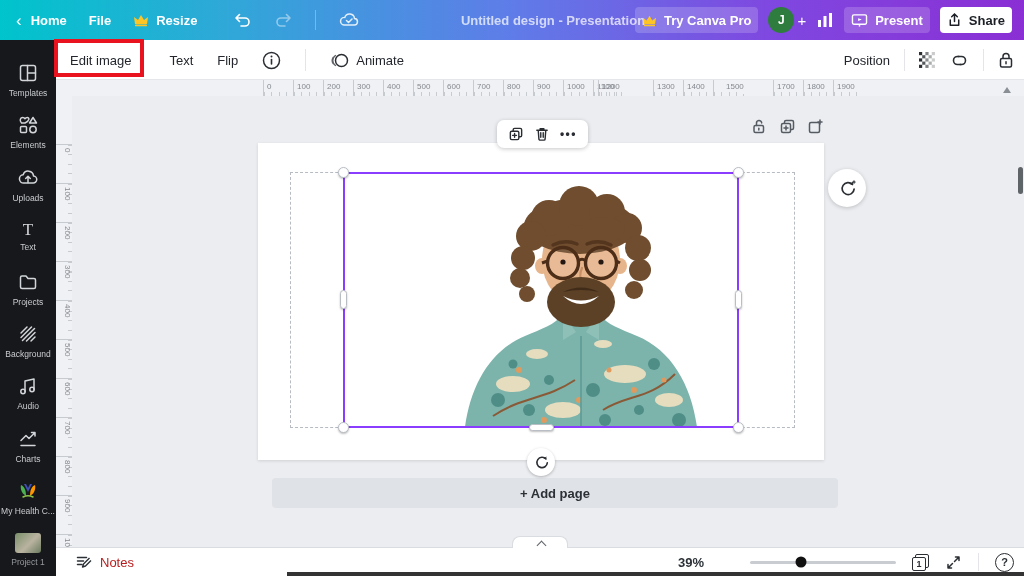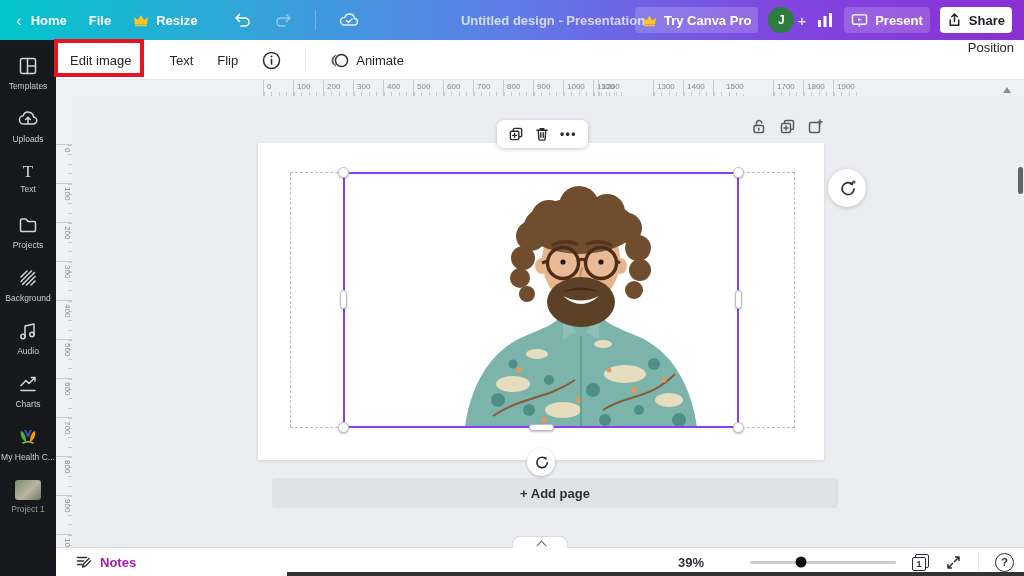--- a/index.html
+++ b/index.html
@@ -23,29 +23,29 @@
   .avatar-wrap{display:flex;align-items:center;gap:3px;}
   .avatar{width:26px;height:26px;border-radius:50%;background:var(--avatar-green,#2e7d3e);
     color:#fff;font-size:12px;font-weight:700;display:flex;align-items:center;justify-content:center;}
   .plus-gl{color:#fff;font-size:15px;font-weight:400;}
   .dim{opacity:.45;}
 
   
   .toolbar{position:absolute;left:56px;top:40px;width:968px;height:40px;background:#fff;
     border-bottom:1px solid #e4e6e9;display:flex;align-items:center;z-index:20;}
   .tl-left{position:absolute;left:14px;top:0;height:40px;display:flex;align-items:center;gap:24px;}
-  .tl-right{position:absolute;right:10px;top:0;height:40px;display:flex;align-items:center;gap:14px;flex-direction:column;}
+  .tl-right{position:absolute;right:10px;top:0;height:40px;display:flex;align-items:center;gap:14px;}
   .tl-item{font-size:13px;font-weight:500;color:#23272d;display:flex;align-items:center;gap:7px;cursor:default;}
   .tl-div{width:1px;height:22px;background:#e3e5e8;}
   .redbox{position:absolute;left:54px;top:39px;width:90px;height:38px;
     border:4px solid var(--annotation-red,#e8131f);z-index:60;pointer-events:none;}
 
   
   .sidebar{position:absolute;left:0;top:40px;width:56px;height:536px;background:#17181b;
-    display:flex;flex-direction:column;z-index:25;padding-top:6px;}
+    display:flex;flex-direction:column;z-index:25;padding-top:14px;}
   .side-item{height:53px;display:flex;flex-direction:column;align-items:center;justify-content:center;gap:4px;cursor:default;}
   .side-lb{font-size:8.5px;color:#c9ccd0;max-width:54px;white-space:nowrap;overflow:hidden;text-overflow:ellipsis;}
   .side-ic{width:22px;height:22px;stroke:#d2d5d9;fill:none;stroke-width:1.5;stroke-linecap:round;stroke-linejoin:round;}
   .thumb{width:26px;height:20px;border-radius:3px;background:linear-gradient(135deg,#7a8f6a,#b9b3a0 55%,#6b7b5e);}
   .tserif{font-family:"Liberation Serif",serif;font-size:17px;color:#d2d5d9;line-height:1;}
 
   
   .canvas{position:absolute;left:56px;top:80px;width:968px;height:467px;background:#ebedf0;overflow:hidden;}
   .hruler{position:absolute;left:56px;top:80px;width:968px;height:16px;background:#f0f1f4;z-index:5;overflow:hidden;}
   .vruler{position:absolute;left:56px;top:96px;width:16px;height:451px;background:#f0f1f4;z-index:5;overflow:hidden;}
@@ -86,21 +86,21 @@
     box-shadow:0 1px 4px rgba(0,0,0,.2);display:flex;align-items:center;justify-content:center;z-index:12;}
   .addpage{position:absolute;left:272px;top:478px;width:566px;height:30px;background:#dfe2e6;border-radius:4px;
     display:flex;align-items:center;justify-content:center;font-size:13px;font-weight:700;color:#2c3137;z-index:6;}
 
   
   .collapse-tab{position:absolute;left:512px;top:536px;width:56px;height:12px;background:#fff;
     border:1px solid #d9dce0;border-bottom:none;border-radius:8px 8px 0 0;z-index:21;}
   .chev{position:absolute;left:25px;top:5px;width:7px;height:7px;border-top:1.6px solid #5f6368;border-right:1.6px solid #5f6368;transform:rotate(-45deg);}
   .bottombar{position:absolute;left:56px;top:547px;width:968px;height:29px;background:#fff;
     border-top:1px solid #d9dce0;z-index:20;display:flex;align-items:center;}
-  .bb-left{position:absolute;left:19px;display:flex;align-items:center;gap:8px;font-size:13px;font-weight:700;color:#a21caf;}
+  .bb-left{position:absolute;left:19px;display:flex;align-items:center;gap:8px;font-size:13px;font-weight:400;color:#b91c1c;}
   .bb-right{position:absolute;right:10px;display:flex;align-items:center;gap:16px;}
   .zoomtxt{font-size:13px;font-weight:700;color:#2c3137;margin-right:30px;}
   .slider{position:relative;width:146px;height:3px;border-radius:2px;background:#c9cdd2;}
   .slider-thumb{position:absolute;left:35%;top:50%;transform:translate(-50%,-50%);width:11px;height:11px;border-radius:50%;background:#111;}
   .bb-ic{width:17px;height:17px;stroke:#2a2e33;fill:none;stroke-width:1.5;stroke-linecap:round;stroke-linejoin:round;}
   .bb-div{width:1px;height:18px;background:#e3e5e8;}
   .help{width:19px;height:19px;border-radius:50%;border:1.6px solid #2a2e33;color:#2a2e33;
     font-size:11px;font-weight:700;display:flex;align-items:center;justify-content:center;}
   .pagenum{position:relative;width:17px;height:17px;}
   .pagenum .back{position:absolute;left:3px;top:0;width:14px;height:14px;border:1.5px solid #2a2e33;border-radius:2px;}
@@ -230,20 +230,29 @@
 
 <div class="redbox"></div>
 
 <div class="sidebar">
   <div class="side-item">
     <svg class="side-ic" viewBox="0 0 22 22">
       <rect x="3.5" y="3.5" width="15" height="15" rx="2"></rect>
         <path d="M10.5 3.5 V18.5 M10.5 11 H18.5"></path>
     </svg>
     <span class="side-lb">Templates</span>
+  </div>
+  <div class="side-item">
+    <svg class="side-ic" viewBox="0 0 22 22">
+      <path d="M5.5 9 C3 6.5 4.5 3.5 6.8 3.5 C7.8 3.5 8.5 4 9 4.7 C9.5 4 10.2 3.5 11.2 3.5 C13.5 3.5 14 6.5 9 9 Z" transform="translate(-1,0)"></path>
+      <path d="M16 3.5 L19.5 9 H12.5 Z"></path>
+      <rect x="3.5" y="12.5" width="6" height="6" rx="1"></rect>
+      <circle cx="16" cy="15.5" r="3.2"></circle>
+    </svg>
+    <span class="side-lb">Elements</span>
   </div>
   <div class="side-item">
     <svg class="side-ic" viewBox="0 0 22 22">
       <path d="M7 16 h9 a3.5 3.5 0 0 0 .5-7 a5.3 5.3 0 0 0-10.3-1.3 A3.9 3.9 0 0 0 7 16 Z"></path>
       <path d="M11 15.5 V9.5 M8.7 11.5 L11 9.2 L13.3 11.5"></path>
     </svg>
     <span class="side-lb">Uploads</span>
   </div>
   <div class="side-item">
     <span class="tserif">T</span>

